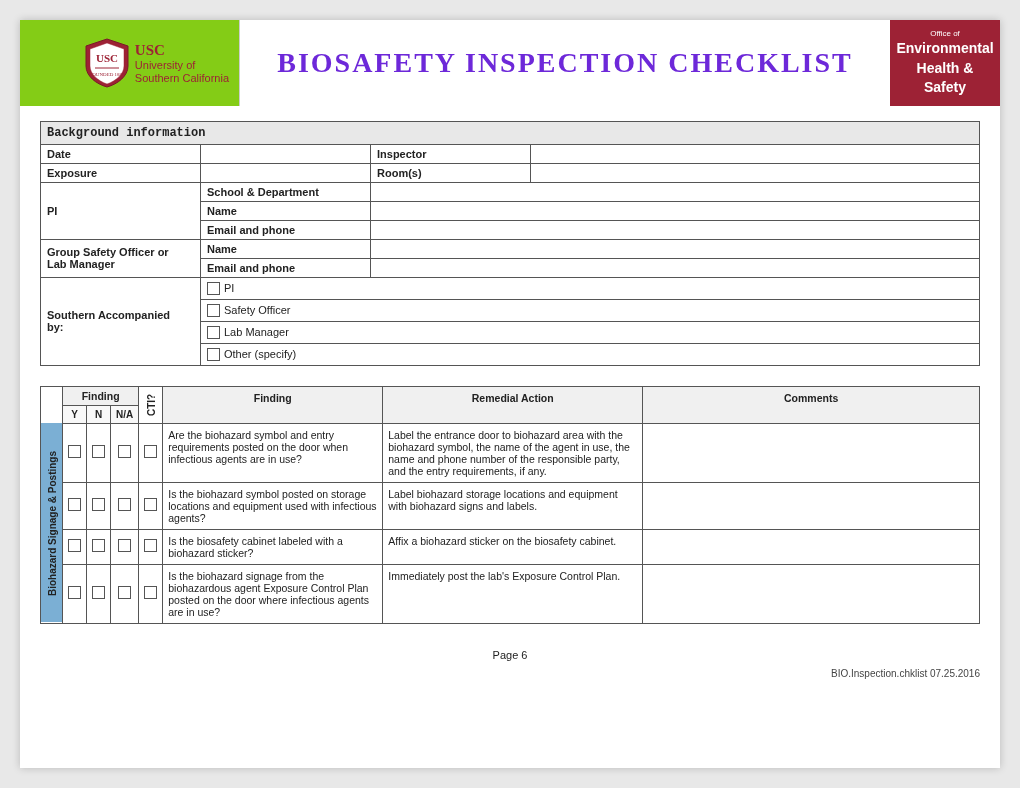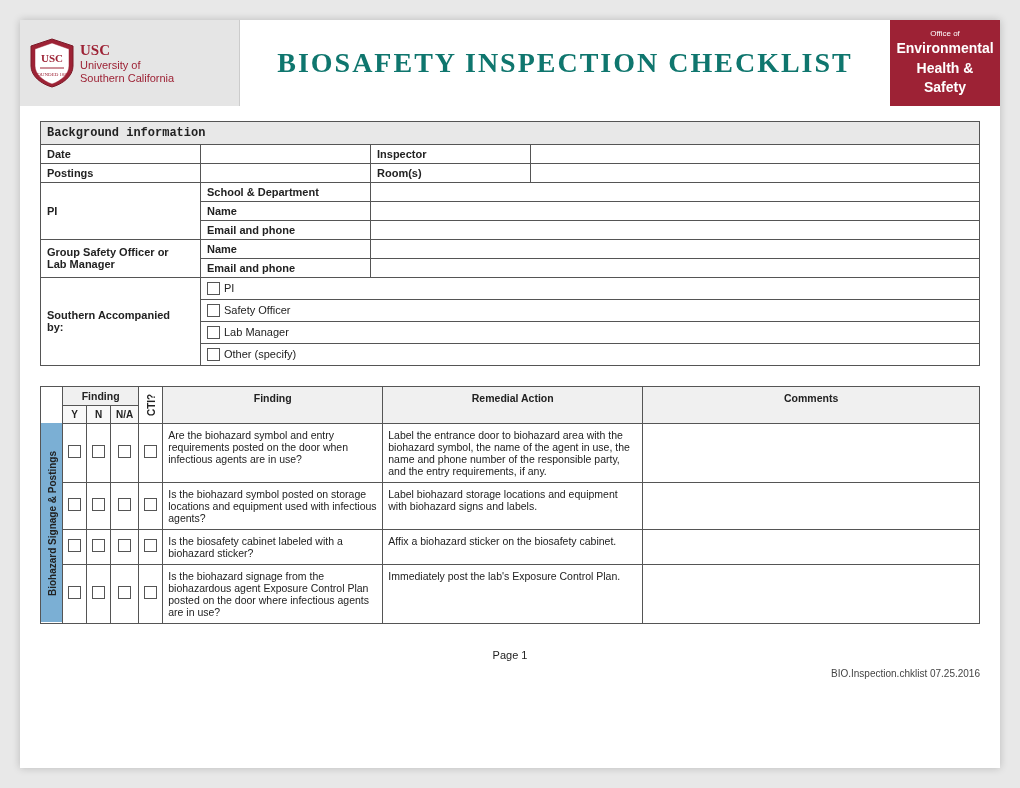--- a/index.html
+++ b/index.html
@@ -21,25 +21,26 @@
     }
     
     .header {
       display: flex;
       align-items: stretch;
       background: #fff;
       border-bottom: none;
     }
     .header-logo {
       width: 220px;
-      background: #e5e5e5;
+      background: #84cc16;
       padding: 2px 10px;
       display: flex;
       align-items: center;
       border-right: 1px solid #ccc;
+      justify-content: flex-end;
     }
     .usc-logo-block {
       display: flex;
       align-items: center;
       gap: 6px;
     }
     .usc-shield {
       width: 44px;
       height: 50px;
       flex-shrink: 0;
@@ -65,21 +66,21 @@
     .header-title {
       flex: 1;
       display: flex;
       align-items: center;
       justify-content: center;
       padding: 10px 0;
     }
     .header-title h1 {
       font-size: 28px;
       font-weight: 900;
-      color: #0f766e;
+      color: #6d28d9;
       text-transform: uppercase;
       letter-spacing: 2px;
       font-family: 'Georgia', serif;
       text-align: center;
     }
     .header-right {
       width: 110px;
       background: #9d2235;
       display: flex;
       flex-direction: column;
@@ -271,21 +272,21 @@
           <tr>
         <td colspan="4" class="section-header">Background information</td>
       </tr>
       <tr>
         <td class="label-cell">Date</td>
         <td class="value-cell"></td>
         <td class="label-cell">Inspector</td>
         <td class="value-cell"></td>
       </tr>
       <tr>
-        <td class="label-cell">Postings</td>
+        <td class="label-cell">Exposure</td>
         <td class="value-cell"></td>
         <td class="label-cell">Room(s)</td>
         <td class="value-cell"></td>
       </tr>
       <tr>
         <td rowspan="3" class="label-cell">PI</td>
         <td class="sub-label">School &amp; Department</td>
         <td colspan="2" class="value-cell"></td>
       </tr>
       <tr>
@@ -405,18 +406,18 @@
           <td class="check-col"><span class="chk"></span></td>
           <td class="finding-text">Is the biohazard signage from the biohazardous agent Exposure Control Plan posted on the door where infectious agents are in use?</td>
           <td class="remedial-text">Immediately post the lab's Exposure Control Plan.</td>
           <td class="comments-text"></td>
         </tr>
       </tbody>
     </table>
   </div>
 
   <div class="footer">
-    <span>Page 1</span>
+    <span>Page 6</span>
   </div>
   <div class="footer-ref">
     <span>BIO.Inspection.chklist 07.25.2016</span>
   </div>
 </div>
 
 </body></html>

